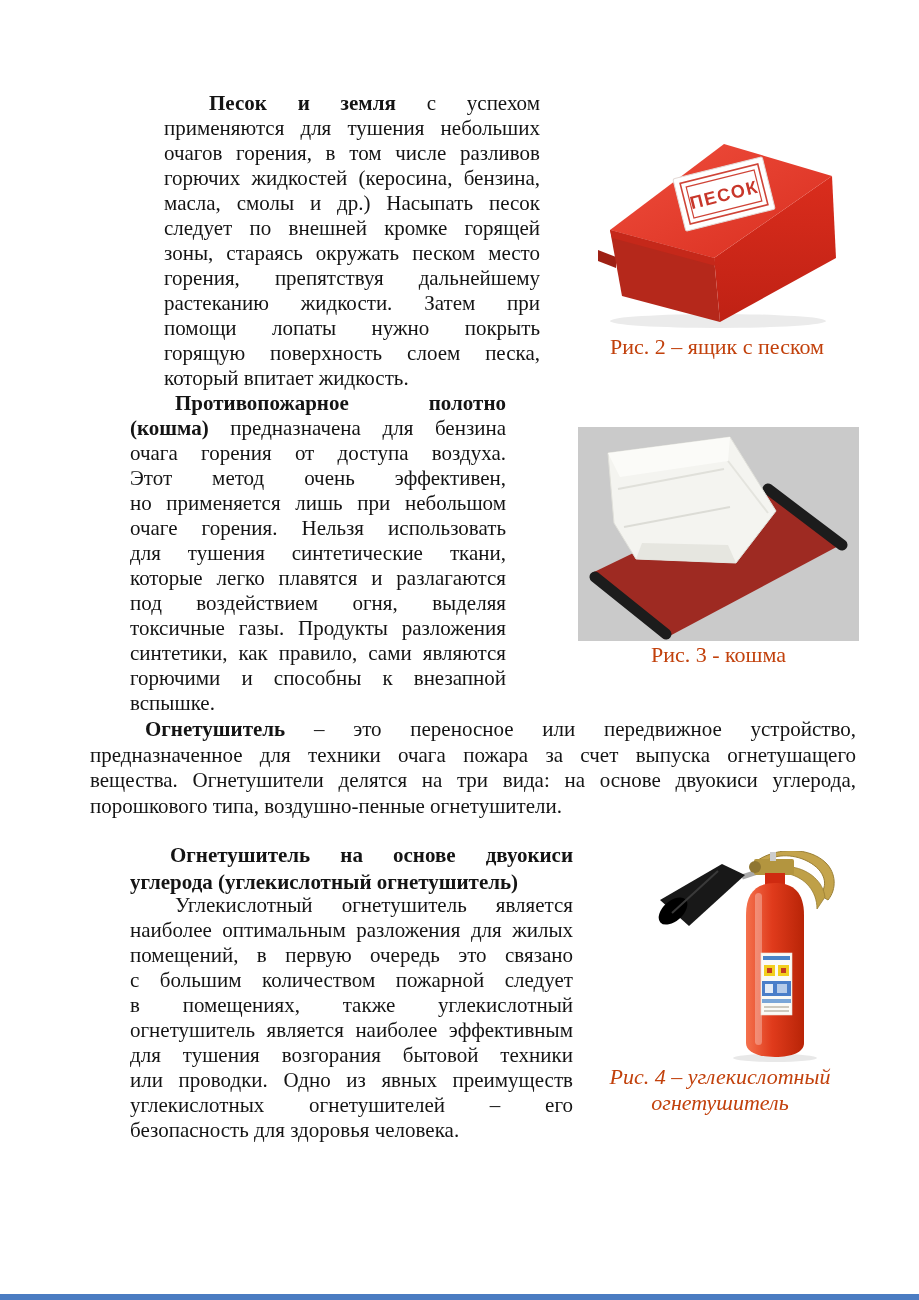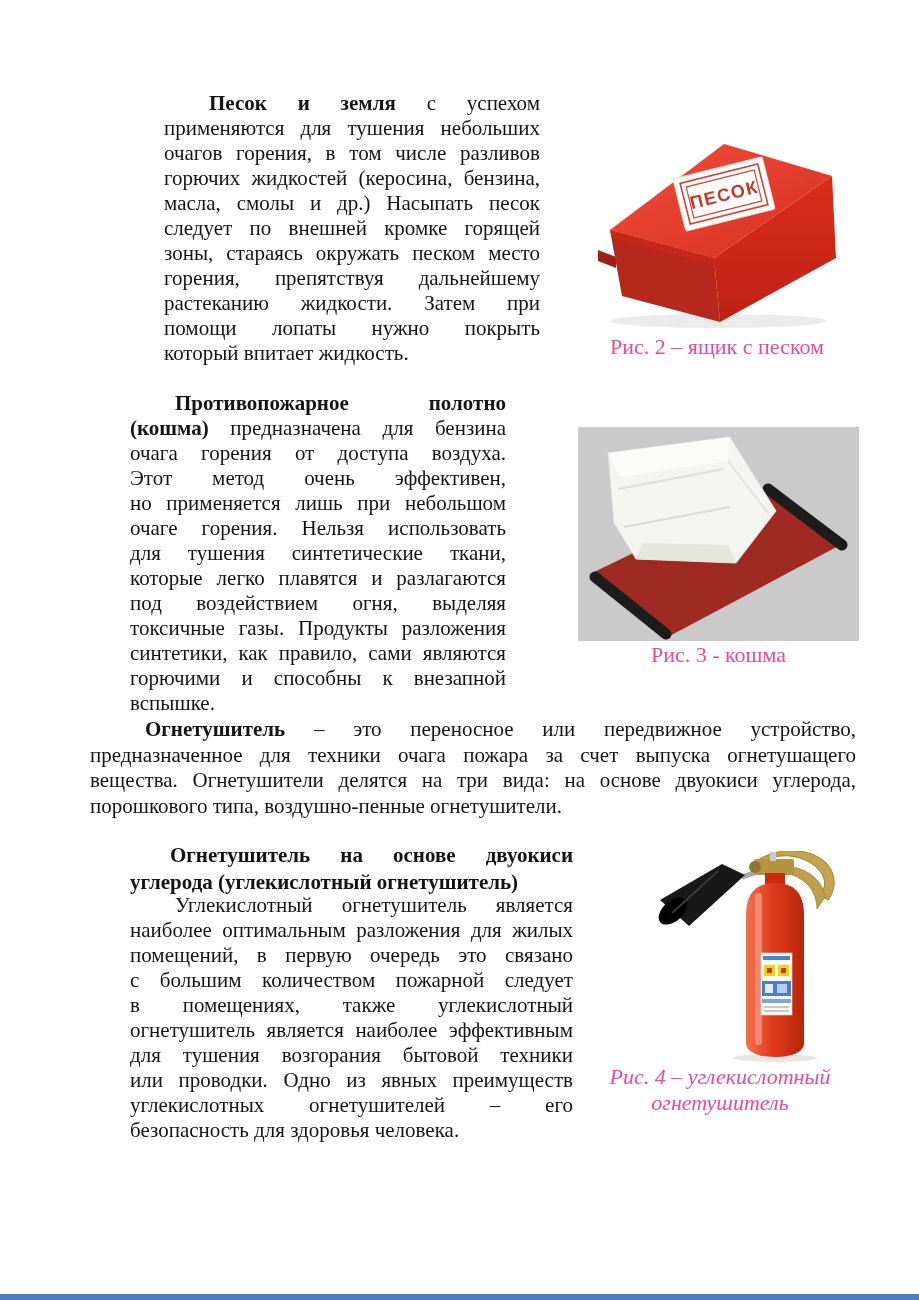--- a/index.html
+++ b/index.html
@@ -11,21 +11,21 @@
   .tb .line.last{text-align-last:left;}
   .tb .line.indent{text-indent:45px;}
   .b{font-weight:bold;}
   #p1{left:130px;top:91px;width:376px;margin-left:34px;}
   #p2{left:130px;top:391px;width:376px;}
   #p3{left:90px;top:717px;width:766px;line-height:25.5px;}
   #p3 .line.indent{text-indent:55px;}
   #h2{left:130px;top:842px;width:443px;line-height:26.5px;}
   #h2 .line.indent{text-indent:40px;}
   #p4{left:130px;top:893px;width:443px;}
-  .caption{position:absolute;font-size:22px;line-height:26px;text-align:center;color:#ec4899;}
+  .caption{position:absolute;font-size:22px;line-height:26px;text-align:center;color:#c2410c;}
   #cap2{left:576px;top:334px;width:282px;}
   #cap3{left:578px;top:642px;width:281px;}
   #cap4{left:580px;top:1064px;width:280px;font-style:italic;}
   .fig{position:absolute;}
   #fig2{left:596px;top:126px;width:282px;height:204px;}
   #fig3{left:578px;top:427px;width:281px;height:214px;}
   #fig4{left:658px;top:851px;width:230px;height:211px;}
   #bottom-rule{position:absolute;left:0;top:1294px;width:919px;height:6px;background:#4b7cc2;}
 </style>
 </head>
@@ -37,20 +37,21 @@
       <div class="line indent"><span class="b">Песок и земля</span><span> с успехом</span></div>
       <div class="line"><span>применяются для тушения небольших</span></div>
       <div class="line"><span>очагов горения, в том числе разливов</span></div>
       <div class="line"><span>горючих жидкостей (керосина, бензина,</span></div>
       <div class="line"><span>масла, смолы и др.) Насыпать песок</span></div>
       <div class="line"><span>следует по внешней кромке горящей</span></div>
       <div class="line"><span>зоны, стараясь окружать песком место</span></div>
       <div class="line"><span>горения, препятствуя дальнейшему</span></div>
       <div class="line"><span>растеканию жидкости. Затем при</span></div>
       <div class="line"><span>помощи лопаты нужно покрыть</span></div>
+      <div class="line"><span>горящую поверхность слоем песка,</span></div>
       <div class="line last"><span>который впитает жидкость.</span></div>
     </div>
 
   <div id="p2" class="tb">
       <div class="line indent"><span class="b">Противопожарное полотно</span></div>
       <div class="line"><span class="b">(кошма)</span><span> предназначена для бензина</span></div>
       <div class="line"><span>очага горения от доступа воздуха.</span></div>
       <div class="line"><span>Этот метод очень эффективен,</span></div>
       <div class="line"><span>но применяется лишь при небольшом</span></div>
       <div class="line"><span>очаге горения. Нельзя использовать</span></div>

